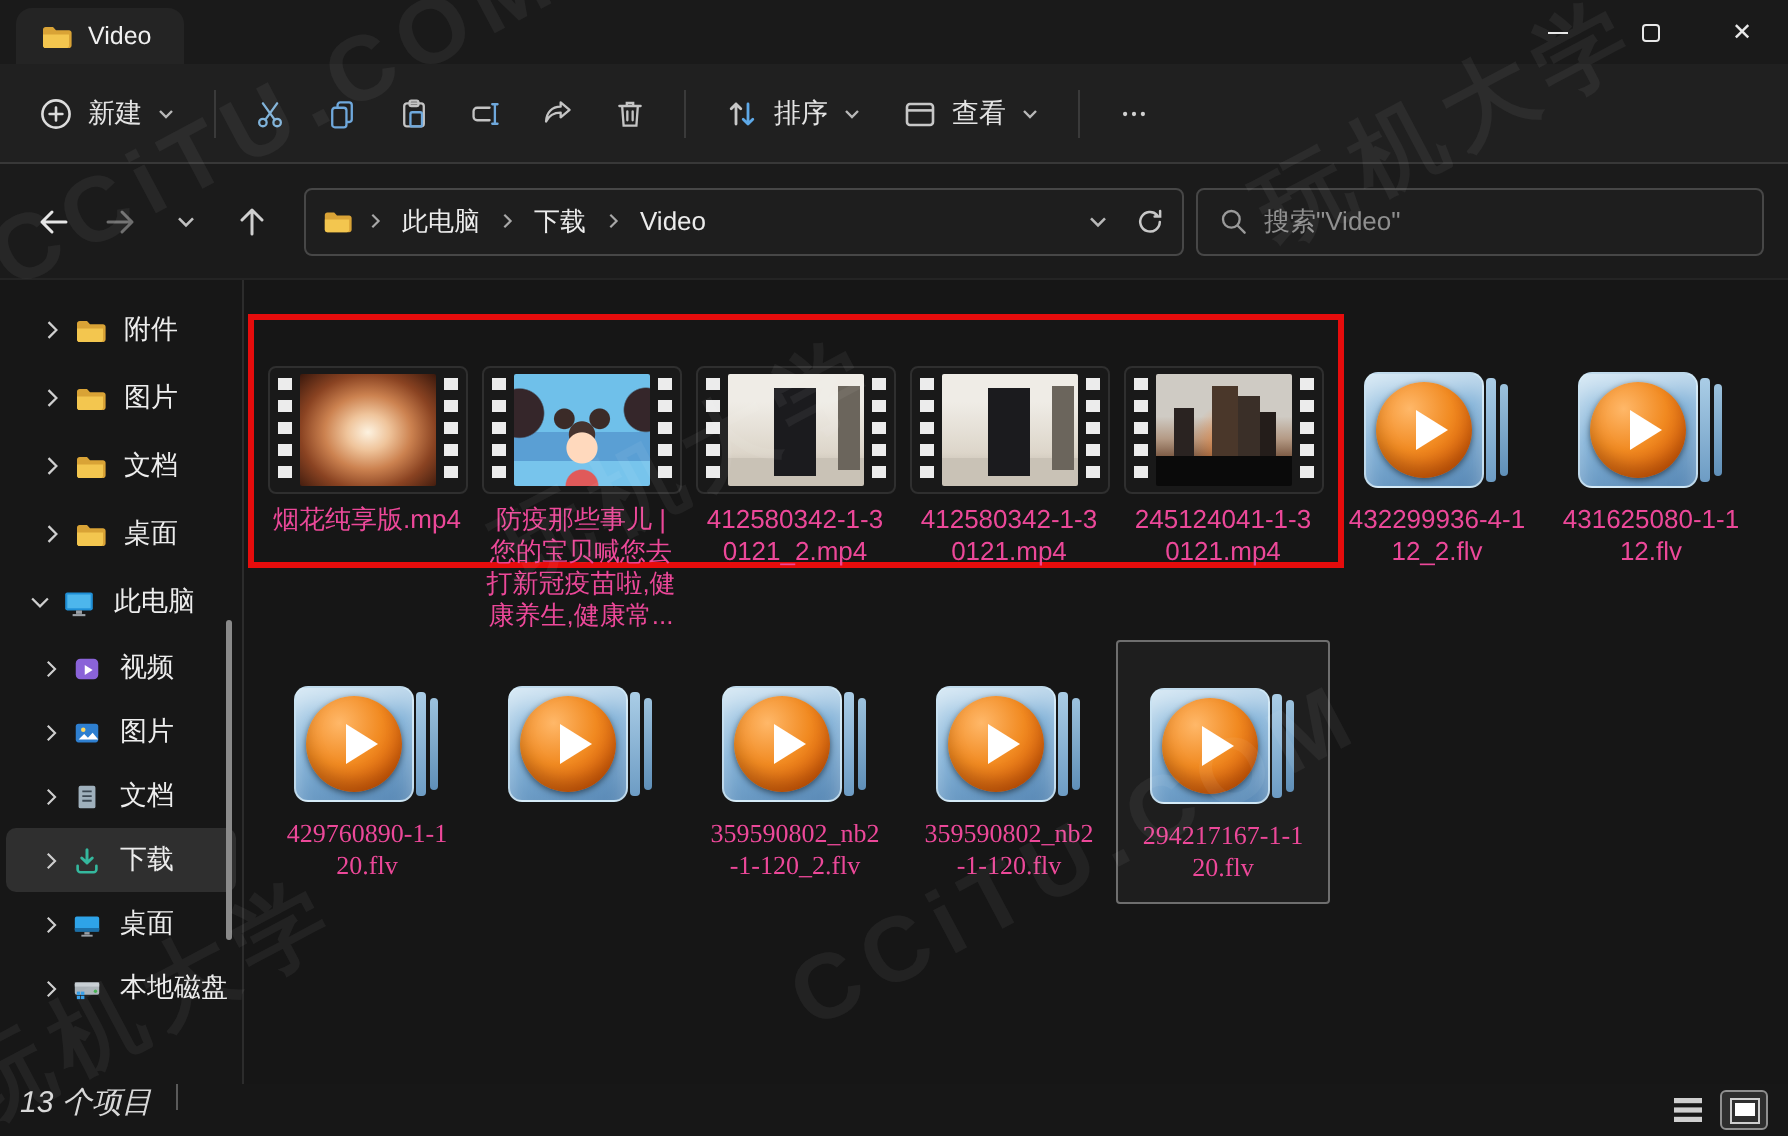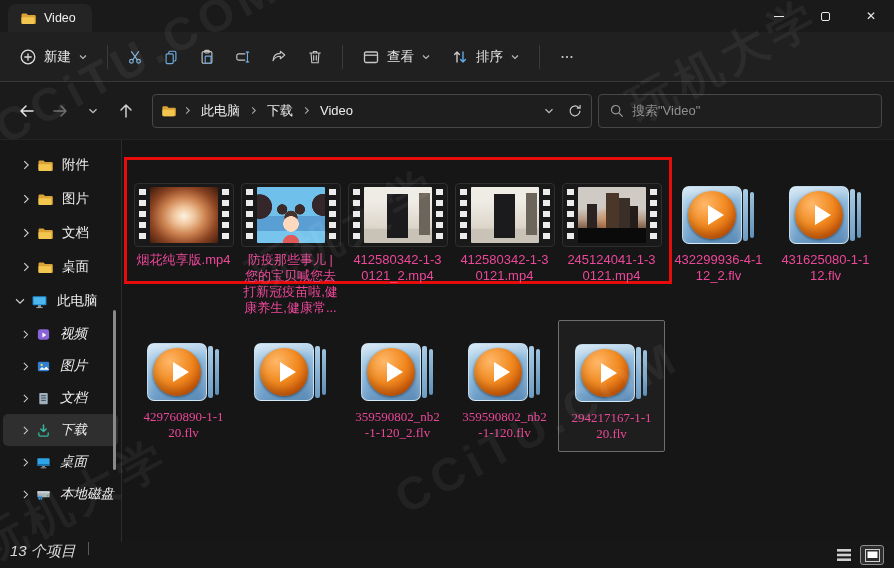--- a/index.html
+++ b/index.html
@@ -33,21 +33,21 @@
   .addr-right { margin-left:auto; display:flex; align-items:center; gap:12px; }
   .searchbox { width:284px; height:34px; background:#1e1e1e; border:1px solid #474747; border-radius:4px;
                display:flex; align-items:center; gap:8px; padding:0 10px; }
   .searchbox input { flex:1; background:transparent; border:none; outline:none; color:#e8e8e8; font-size:13px; font-family:inherit; }
   .searchbox input::placeholder { color:#8f8f8f; }
 
   
   .main { display:flex; height:402px; }
   .sidebar { position:relative; width:122px; background:#171717; border-right:1px solid #2c2c2c; padding-top:8px; overflow:hidden; flex:none; }
   .side-row { display:flex; align-items:center; height:34px; padding-left:16px; gap:4px; border-radius:5px; margin:0 3px; }
-  .side-row.child { height:32px;font-style:italic; }
+  .side-row.child { height:32px; }
   .side-row.selected { background:#2f2f2f; }
   .side-label { font-size:13.5px; color:#ededed; white-space:nowrap; margin-left:5px;text-align:center; }
   .side-scroll { position:absolute; right:5px; top:170px; width:3px; height:160px; background:#8a8a8a; border-radius:2px; }
 
   .content { position:relative; flex:1; background:#161616; padding:17px 0 0 8px; overflow:hidden; }
   .red-box { position:absolute; left:2px; top:17px; width:548px; height:127px; border:3px solid #e60c0c; z-index:6; pointer-events:none; }
   .grid { display:grid; grid-template-columns:repeat(7,107px); }
   .cell { display:flex; flex-direction:column; align-items:center; position:relative; }
   .cell-r1 { height:163px; padding-top:26px; }
   .cell-r2 { height:132px; padding-top:20px;font-family:Liberation Serif, serif; }
@@ -186,35 +186,35 @@
         <path d="M10.5 2.5l5 4.2-5 4.2V8.2c-4 0-6.6 1.6-8.2 5 .2-5 3.2-8.3 8.2-8.3V2.5z"></path>
       </svg>
     </div>
     <div class="tb-btn tb-ico">
       <svg width="18" height="18" viewBox="0 0 18 18" fill="none" stroke="#c4c4c4" stroke-width="1.3" stroke-linecap="round">
         <path d="M3 4.5h12M7.2 4.2V2.8h3.6v1.4M4.6 4.7l.8 10.8h7.2l.8-10.8M7.5 7.5v5M10.5 7.5v5"></path>
       </svg>
     </div>
     <div class="tb-divider"></div>
     <div class="tb-btn">
+      <svg width="18" height="18" viewBox="0 0 18 18" fill="none" stroke-width="1.4" stroke-linecap="round" stroke-linejoin="round">
+        <path d="M6 14V4M6 4L3.6 6.4M6 4l2.4 2.4" stroke="#c8c8c8"></path>
+        <path d="M12 4v10M12 14l-2.4-2.4M12 14l2.4-2.4" stroke="#5ea9e8"></path>
+      </svg>
+      <span>排序</span>
+      <svg class="chev" width="10" height="10" viewBox="0 0 10 10" fill="none" stroke="#b8b8b8" stroke-width="1.2">
+          <path d="M2 3.5l3 3 3-3"></path>
+        </svg>
+    </div>
+    <div class="tb-btn">
       <svg width="18" height="18" viewBox="0 0 18 18" fill="none" stroke="#c8c8c8" stroke-width="1.3">
         <rect x="2.5" y="4" width="13" height="10.5" rx="1.5"></rect>
           <path d="M2.5 7.2h13"></path>
       </svg>
       <span>查看</span>
-      <svg class="chev" width="10" height="10" viewBox="0 0 10 10" fill="none" stroke="#b8b8b8" stroke-width="1.2">
-          <path d="M2 3.5l3 3 3-3"></path>
-        </svg>
-    </div>
-    <div class="tb-btn">
-      <svg width="18" height="18" viewBox="0 0 18 18" fill="none" stroke-width="1.4" stroke-linecap="round" stroke-linejoin="round">
-        <path d="M6 14V4M6 4L3.6 6.4M6 4l2.4 2.4" stroke="#c8c8c8"></path>
-        <path d="M12 4v10M12 14l-2.4-2.4M12 14l2.4-2.4" stroke="#5ea9e8"></path>
-      </svg>
-      <span>排序</span>
       <svg class="chev" width="10" height="10" viewBox="0 0 10 10" fill="none" stroke="#b8b8b8" stroke-width="1.2">
           <path d="M2 3.5l3 3 3-3"></path>
         </svg>
     </div>
     <div class="tb-divider"></div>
     <div class="tb-btn tb-ico">
       <svg width="18" height="18" viewBox="0 0 18 18">
         <circle cx="4" cy="9" r="1.2" fill="#d0d0d0"></circle>
           <circle cx="9" cy="9" r="1.2" fill="#d0d0d0"></circle>
           <circle cx="14" cy="9" r="1.2" fill="#d0d0d0"></circle>

